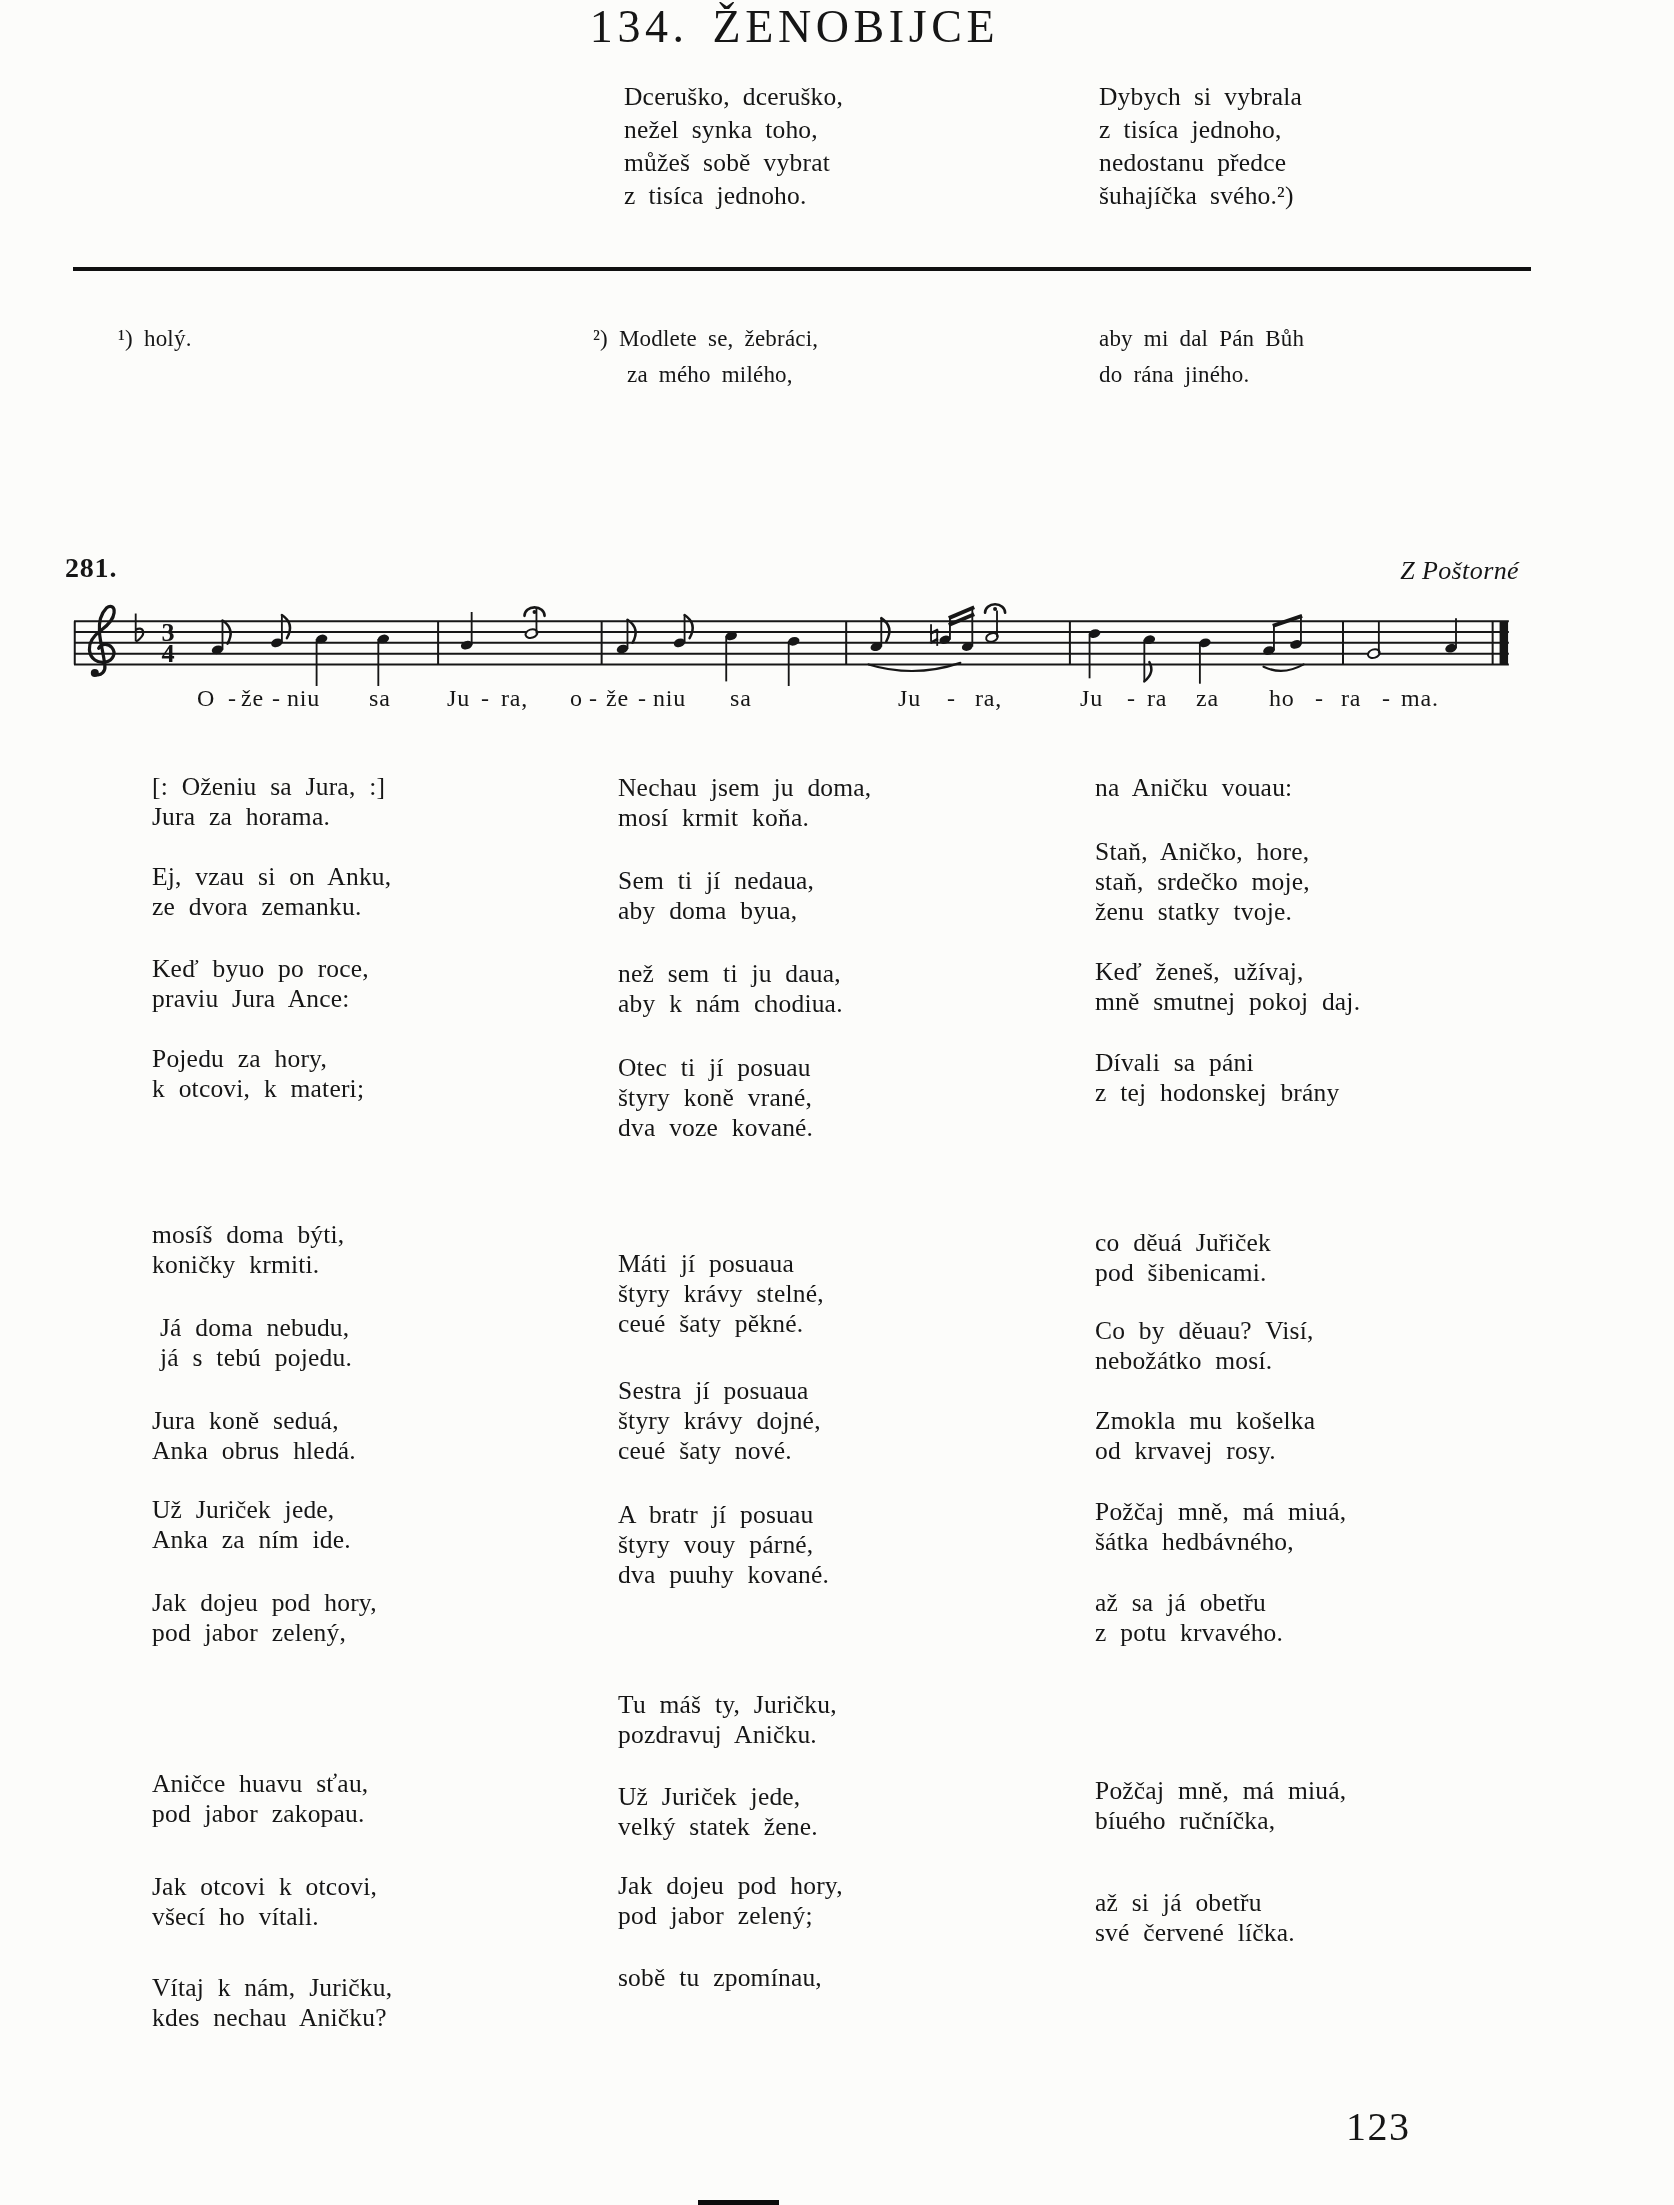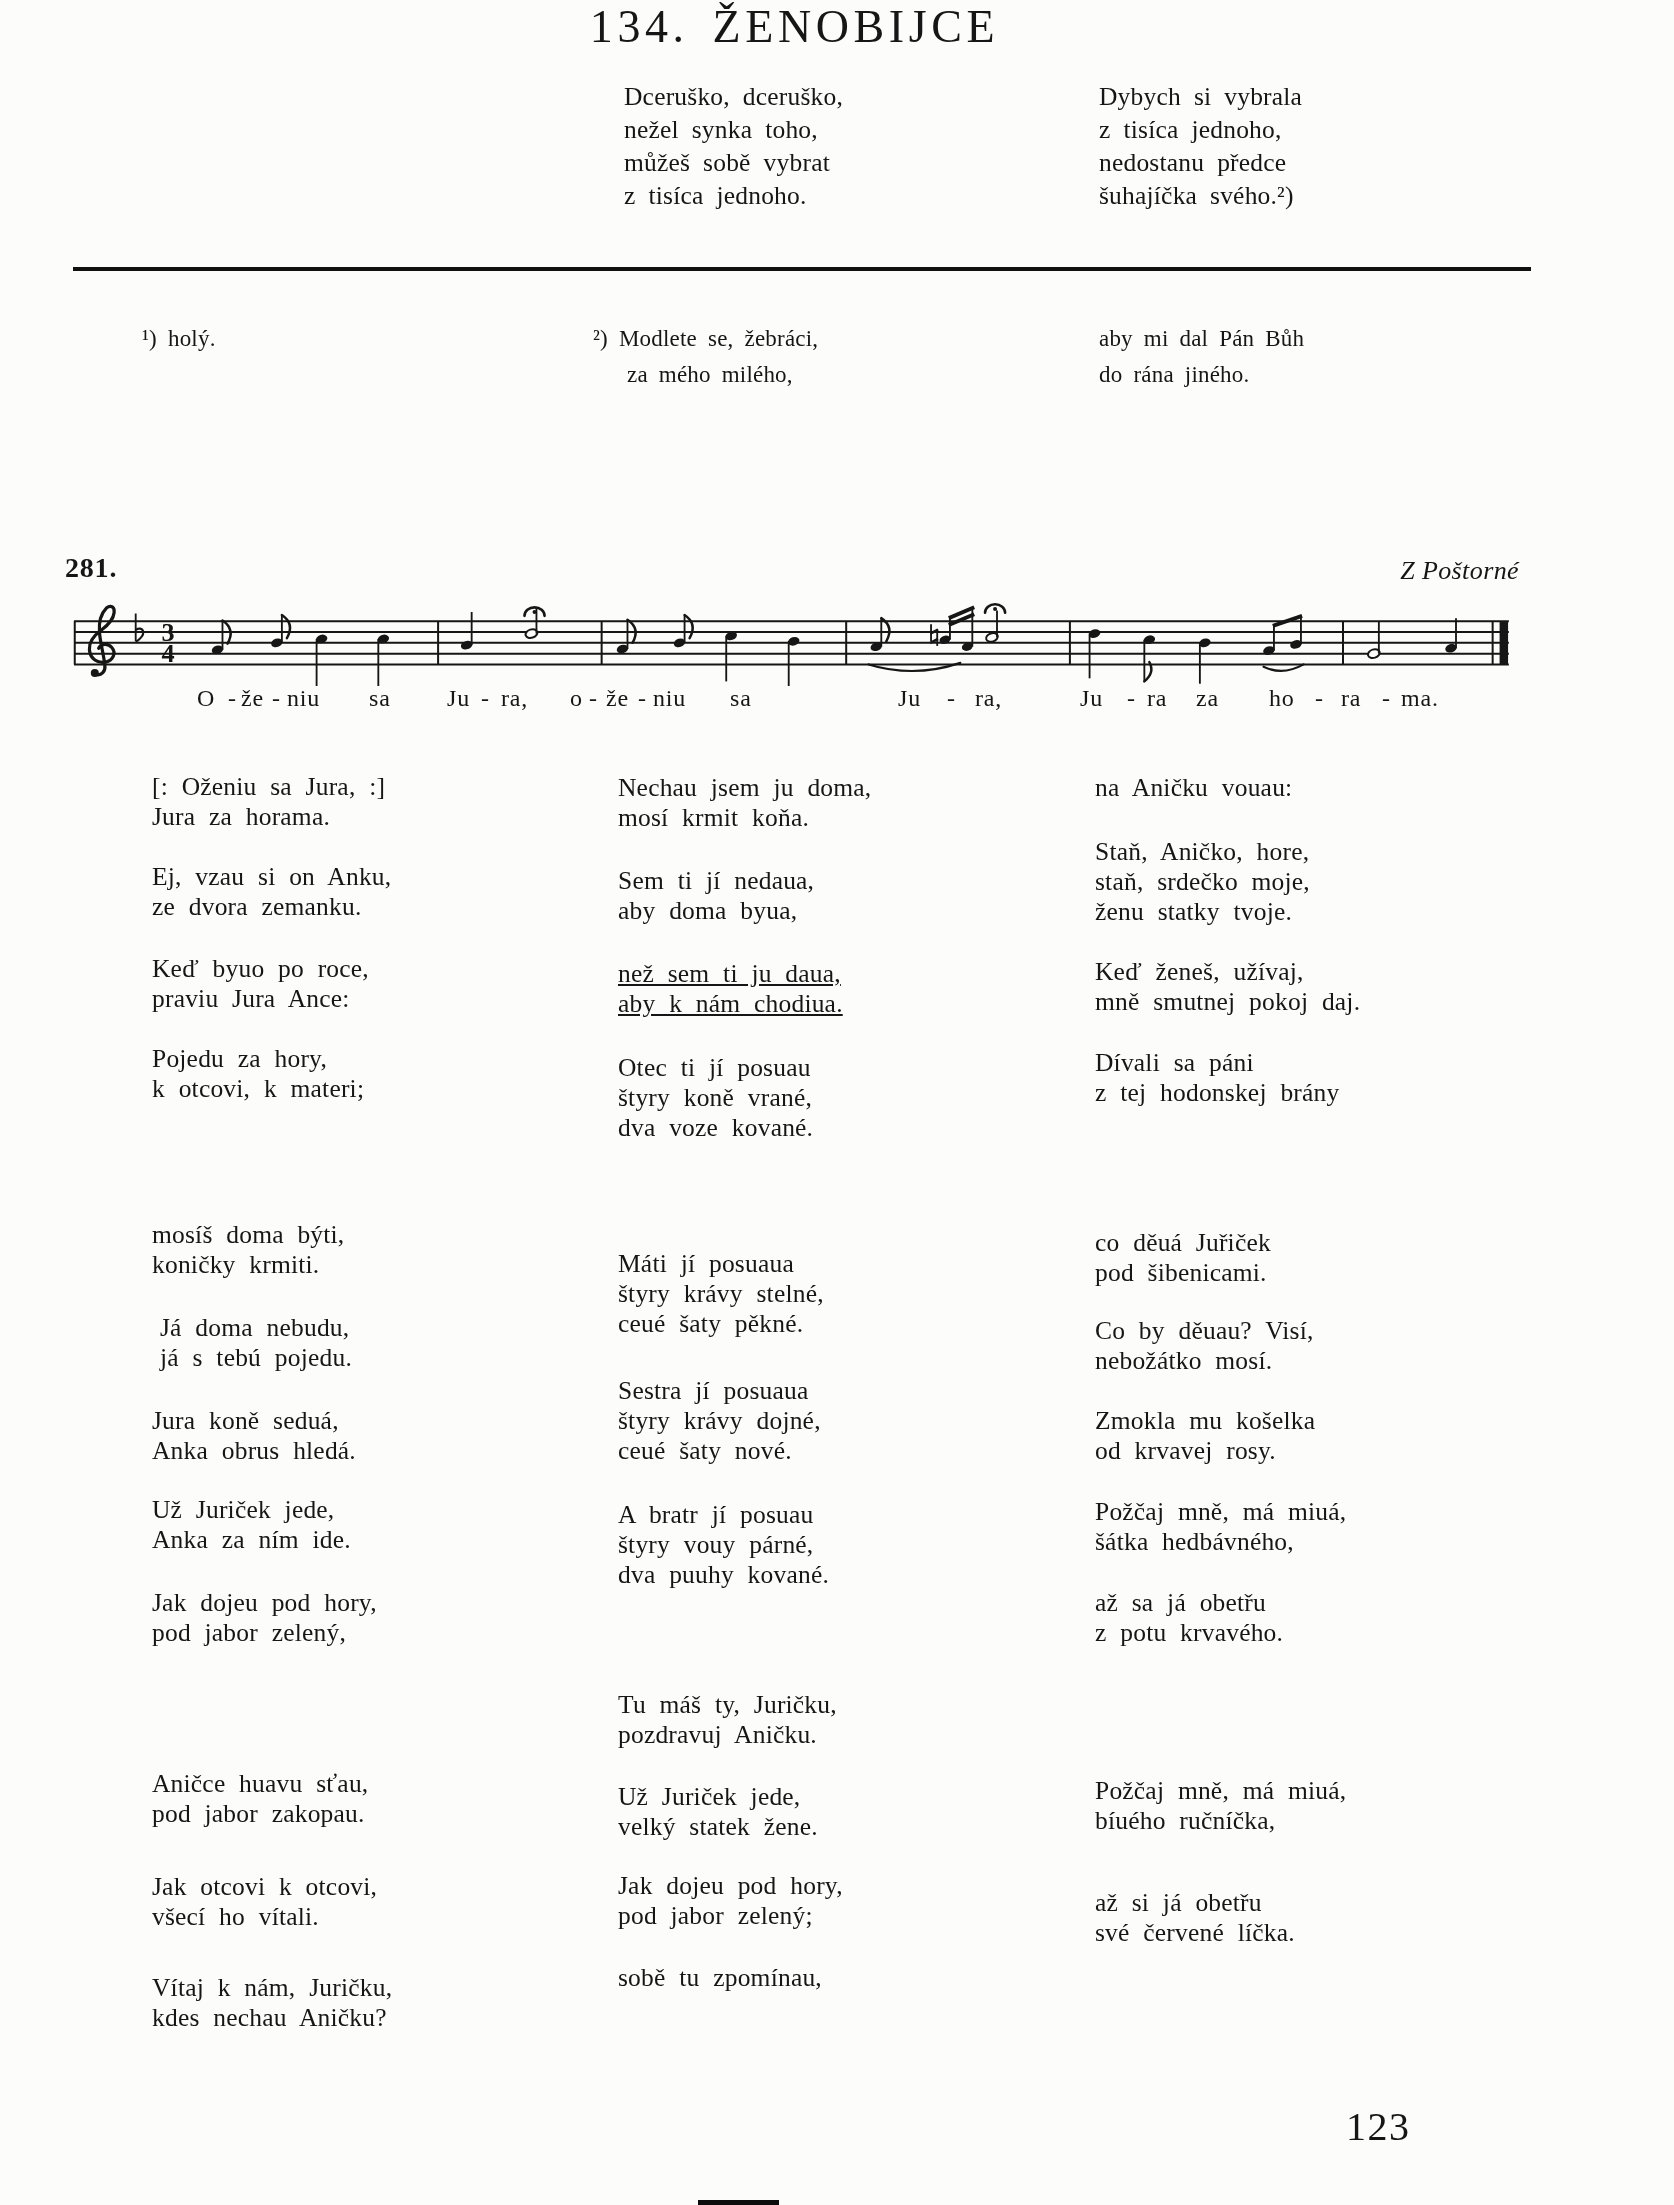--- a/index.html
+++ b/index.html
@@ -36,21 +36,21 @@
 </head>
 <body>
 
 <div class="page">
 
   <div class="abs headcol" style="left:624px;top:80px;"><div>Dceruško, dceruško,</div><div>nežel synka toho,</div><div>můžeš sobě vybrat</div><div>z tisíca jednoho.</div></div>
   <div class="abs headcol" style="left:1099px;top:80px;"><div>Dybych si vybrala</div><div>z tisíca jednoho,</div><div>nedostanu předce</div><div>šuhajíčka svého.²)</div></div>
 
   <div class="rule" style="left:73px;top:267px;width:1458px;height:3.9px;"></div>
 
-  <div class="abs footnote" style="left:118px;top:321px;margin-left:24px;">¹) holý.</div>
+  <div class="abs footnote" style="left:118px;top:321px;">¹) holý.</div>
   <div class="abs footnote fn-cont" style="left:593px;top:321px;"><div>²) Modlete se, žebráci,</div><div>za mého milého,</div></div>
   <div class="abs footnote" style="left:1099px;top:321px;"><div>aby mi dal Pán Bůh</div><div>do rána jiného.</div></div>
 
   <div class="songtitle">134. ŽENOBIJCE</div>
   <div class="melnum">281.</div>
   <div class="source">Z Poštorné</div>
 
   <svg class="abs" style="left:68px;top:595px;" width="1453" height="108" viewBox="0 0 1880 140">
 
     <g>
@@ -213,21 +213,21 @@
         <div class="stanza" style="left: 152px; top: 1406px;"><div>Jura koně seduá,</div><div>Anka obrus hledá.</div></div>
         <div class="stanza" style="left: 152px; top: 1495px;"><div>Už Juriček jede,</div><div>Anka za ním ide.</div></div>
         <div class="stanza" style="left: 152px; top: 1588px;"><div>Jak dojeu pod hory,</div><div>pod jabor zelený,</div></div>
         <div class="stanza" style="left: 152px; top: 1769px;"><div>Aničce huavu sťau,</div><div>pod jabor zakopau.</div></div>
         <div class="stanza" style="left: 152px; top: 1872px;"><div>Jak otcovi k otcovi,</div><div>všecí ho vítali.</div></div>
         <div class="stanza" style="left: 152px; top: 1973px;"><div>Vítaj k nám, Juričku,</div><div>kdes nechau Aničku?</div></div>
       </div>
     <div id="vcol2">
         <div class="stanza" style="left: 618px; top: 773px;"><div>Nechau jsem ju doma,</div><div>mosí krmit koňa.</div></div>
         <div class="stanza" style="left: 618px; top: 866px;"><div>Sem ti jí nedaua,</div><div>aby doma byua,</div></div>
-        <div class="stanza" style="left: 618px; top: 959px; text-decoration: underline;"><div>než sem ti ju daua,</div><div>aby k nám chodiua.</div></div>
+        <div class="stanza" style="left: 618px; top: 959px;"><div>než sem ti ju daua,</div><div>aby k nám chodiua.</div></div>
         <div class="stanza" style="left: 618px; top: 1053px;"><div>Otec ti jí posuau</div><div>štyry koně vrané,</div><div>dva voze kované.</div></div>
         <div class="stanza" style="left: 618px; top: 1249px;"><div>Máti jí posuaua</div><div>štyry krávy stelné,</div><div>ceué šaty pěkné.</div></div>
         <div class="stanza" style="left: 618px; top: 1376px;"><div>Sestra jí posuaua</div><div>štyry krávy dojné,</div><div>ceué šaty nové.</div></div>
         <div class="stanza" style="left: 618px; top: 1500px;"><div>A bratr jí posuau</div><div>štyry vouy párné,</div><div>dva puuhy kované.</div></div>
         <div class="stanza" style="left: 618px; top: 1690px;"><div>Tu máš ty, Juričku,</div><div>pozdravuj Aničku.</div></div>
         <div class="stanza" style="left: 618px; top: 1782px;"><div>Už Juriček jede,</div><div>velký statek žene.</div></div>
         <div class="stanza" style="left: 618px; top: 1871px;"><div>Jak dojeu pod hory,</div><div>pod jabor zelený;</div></div>
         <div class="stanza" style="left: 618px; top: 1963px;"><div>sobě tu zpomínau,</div></div>
       </div>
     <div id="vcol3">

